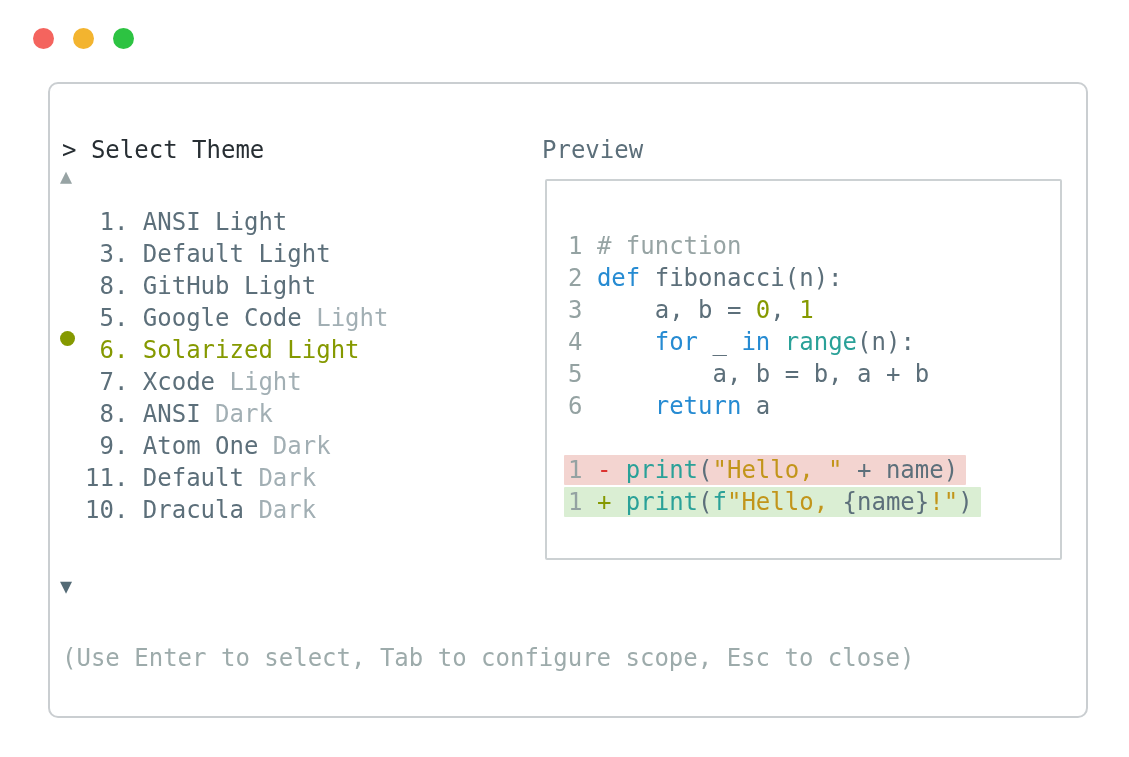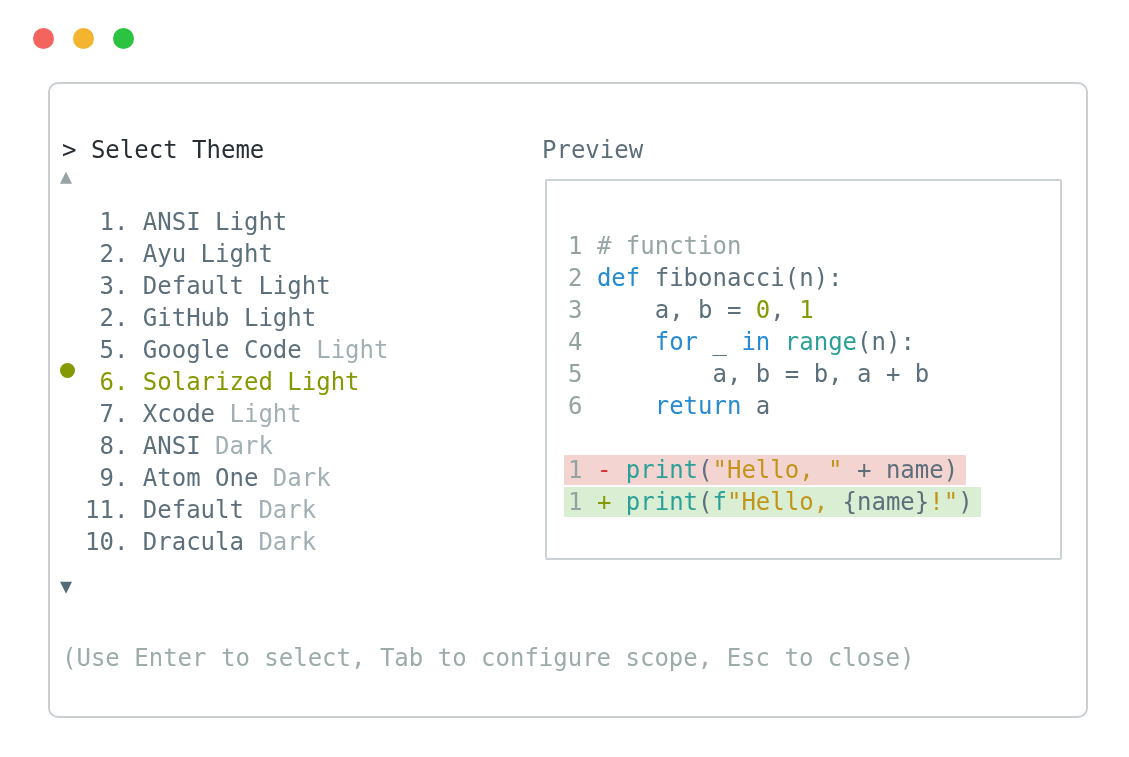--- a/index.html
+++ b/index.html
@@ -43,29 +43,25 @@
 
     <div class="scroll-up" style="color: rgb(151, 163, 164);">▲</div>
 
     <div class="theme-list">
         <div class="theme-row">
           <span class="bullet-slot"></span>
           <span class="row-text"><span style="color: rgb(92, 111, 122);"> 1. ANSI Light</span></span>
         </div>
         <div class="theme-row">
           <span class="bullet-slot"></span>
-          <span class="row-text"><span style="color: rgb(92, 111, 122);"> 2. Ayu Light</span></span>
-        </div>
-        <div class="theme-row">
-          <span class="bullet-slot"></span>
           <span class="row-text"><span style="color: rgb(92, 111, 122);"> 3. Default Light</span></span>
         </div>
         <div class="theme-row">
           <span class="bullet-slot"></span>
-          <span class="row-text"><span style="color: rgb(92, 111, 122);"> 2. GitHub Light</span></span>
+          <span class="row-text"><span style="color: rgb(92, 111, 122);"> 8. GitHub Light</span></span>
         </div>
         <div class="theme-row">
           <span class="bullet-slot"></span>
           <span class="row-text"><span style="color: rgb(92, 111, 122);"> 5. Google Code</span><span style="color: rgb(162, 175, 180);"> Light</span></span>
         </div>
         <div class="theme-row">
           <span class="bullet-slot"><span class="bullet" style="background: rgb(133, 153, 0);"></span></span>
           <span class="row-text"><span style="color: rgb(133, 153, 0);"> 6. Solarized Light</span></span>
         </div>
         <div class="theme-row">

